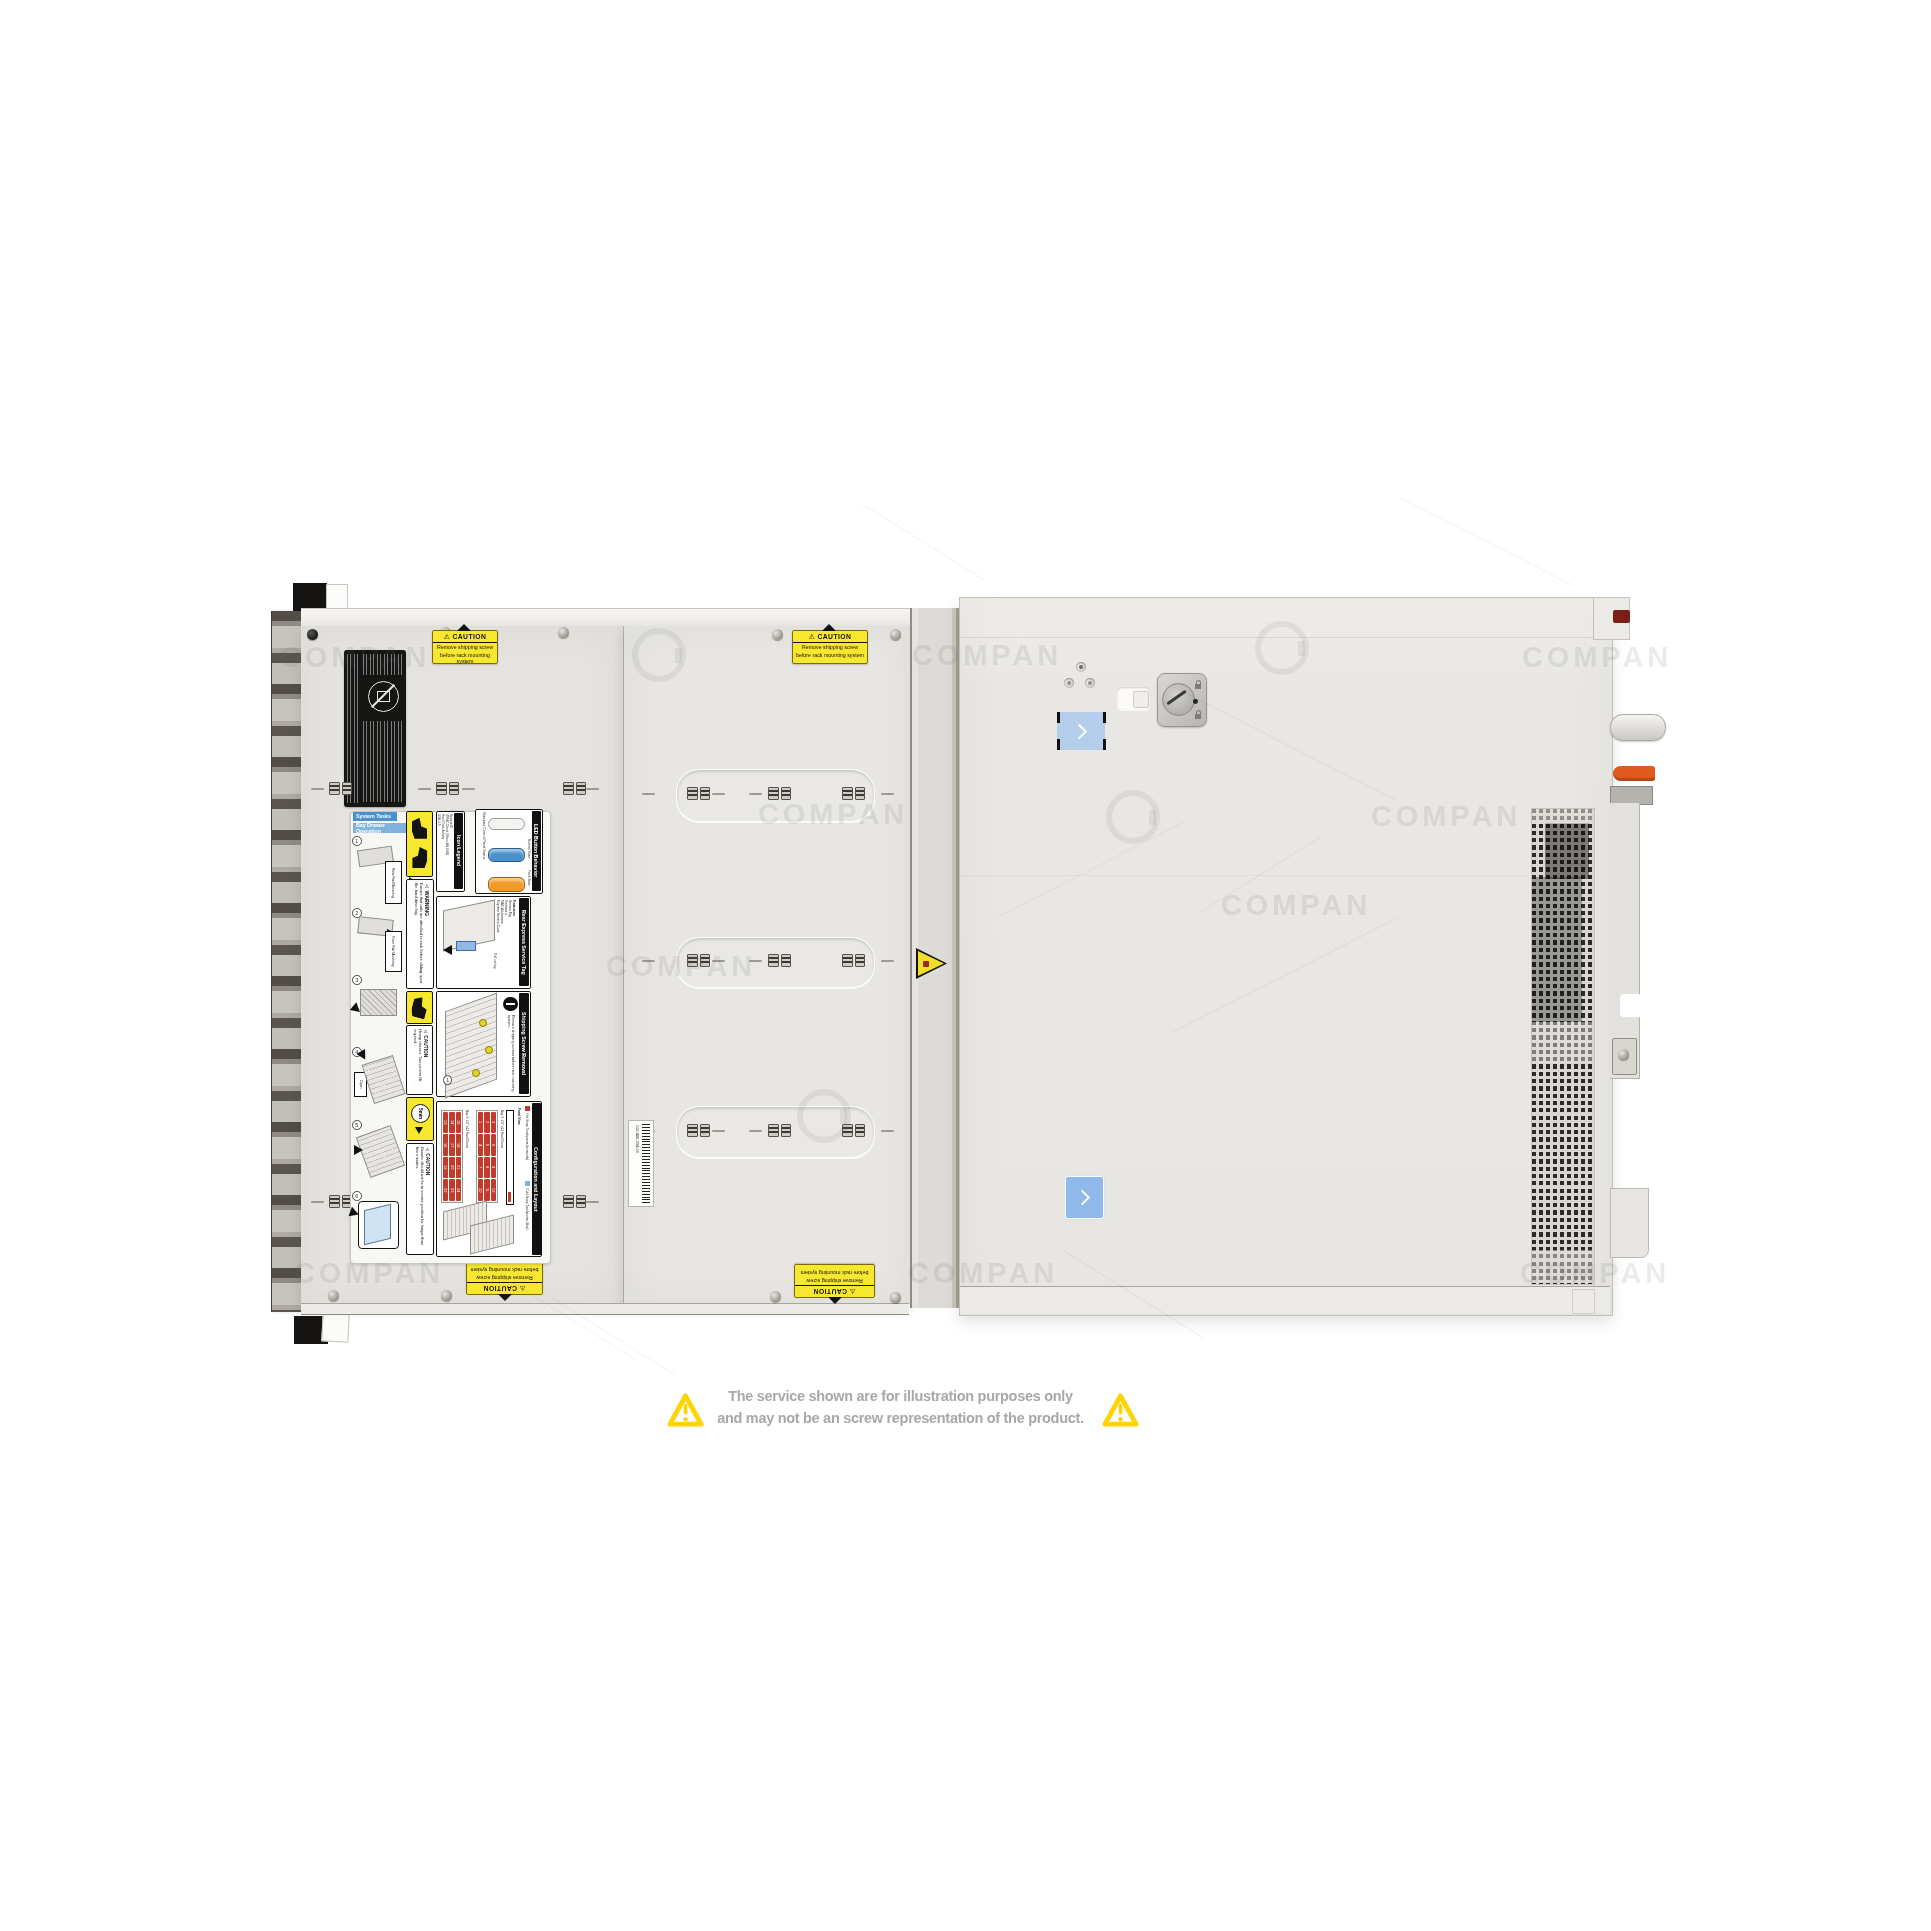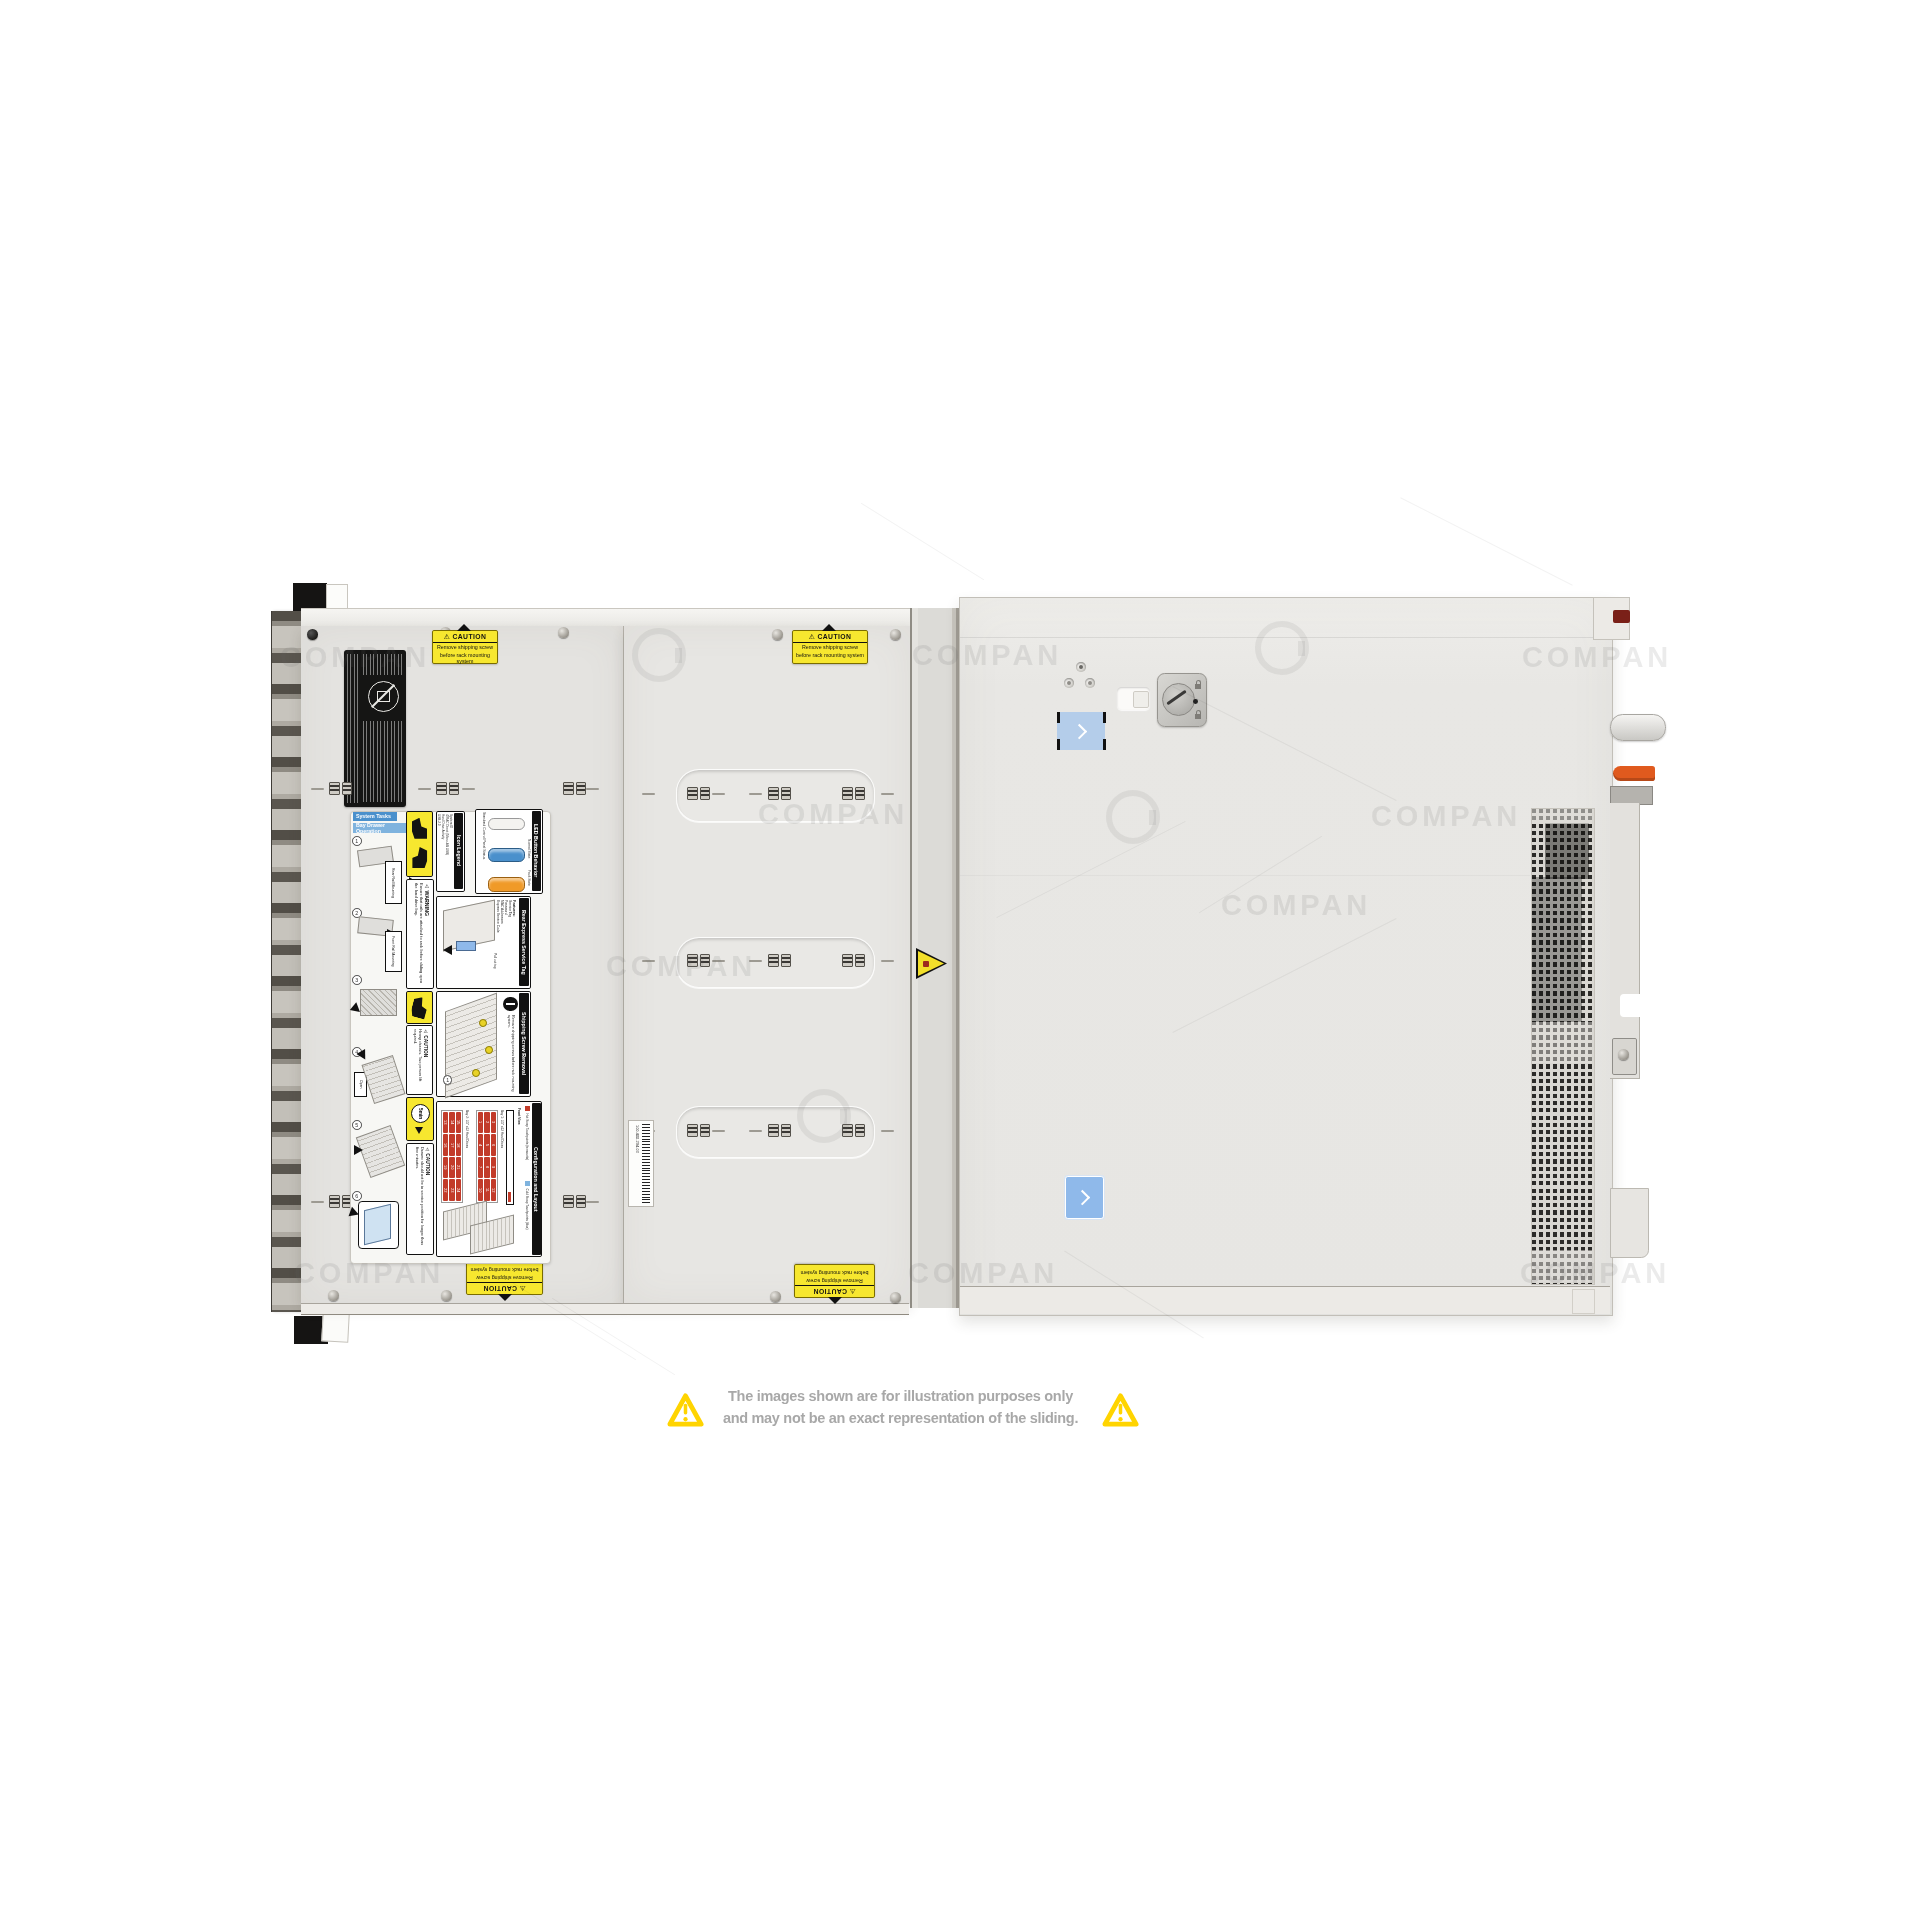--- a/index.html
+++ b/index.html
@@ -524,19 +524,19 @@
       <path d="M20 4 L36 33 L4 33 Z" fill="#ffffff" stroke="#ffd400" stroke-width="5" stroke-linejoin="round"></path>
       <rect x="18.2" y="12" width="3.6" height="11" rx="1.6" fill="#ffd400"></rect>
       <circle cx="20" cy="28" r="2.2" fill="#ffd400"></circle>
     </svg>
     <svg class="abs" style="left:1101px;top:1392px;" width="39" height="37" viewBox="0 0 40 38">
       <path d="M20 4 L36 33 L4 33 Z" fill="#ffffff" stroke="#ffd400" stroke-width="5" stroke-linejoin="round"></path>
       <rect x="18.2" y="12" width="3.6" height="11" rx="1.6" fill="#ffd400"></rect>
       <circle cx="20" cy="28" r="2.2" fill="#ffd400"></circle>
     </svg>
     <div class="abs" style="left:659px;top:1385px;width:483px;">
-      <div class="disc-line">The images shown are for illustration purposes only</div>
-      <div class="disc-line">and may not be an exact representation of the sliding.</div>
+      <div class="disc-line">The service shown are for illustration purposes only</div>
+      <div class="disc-line">and may not be an screw representation of the product.</div>
     </div>
   </div>
 
 </div>
 
 
 </body></html>

